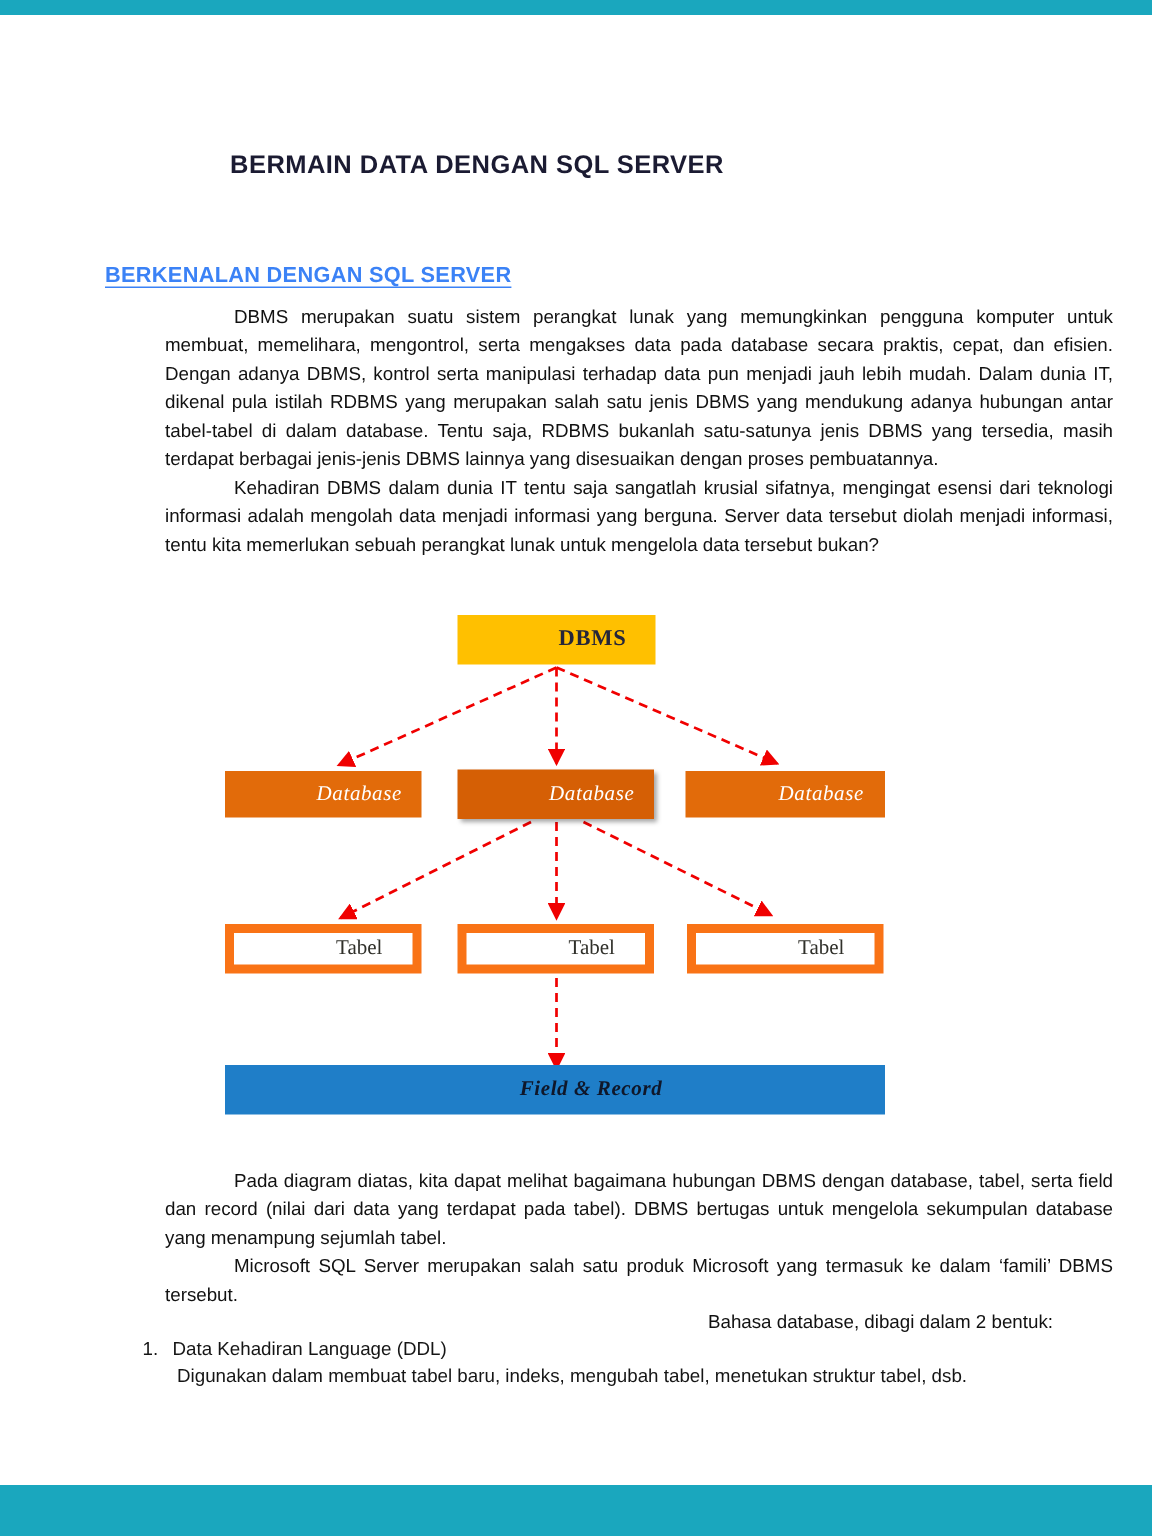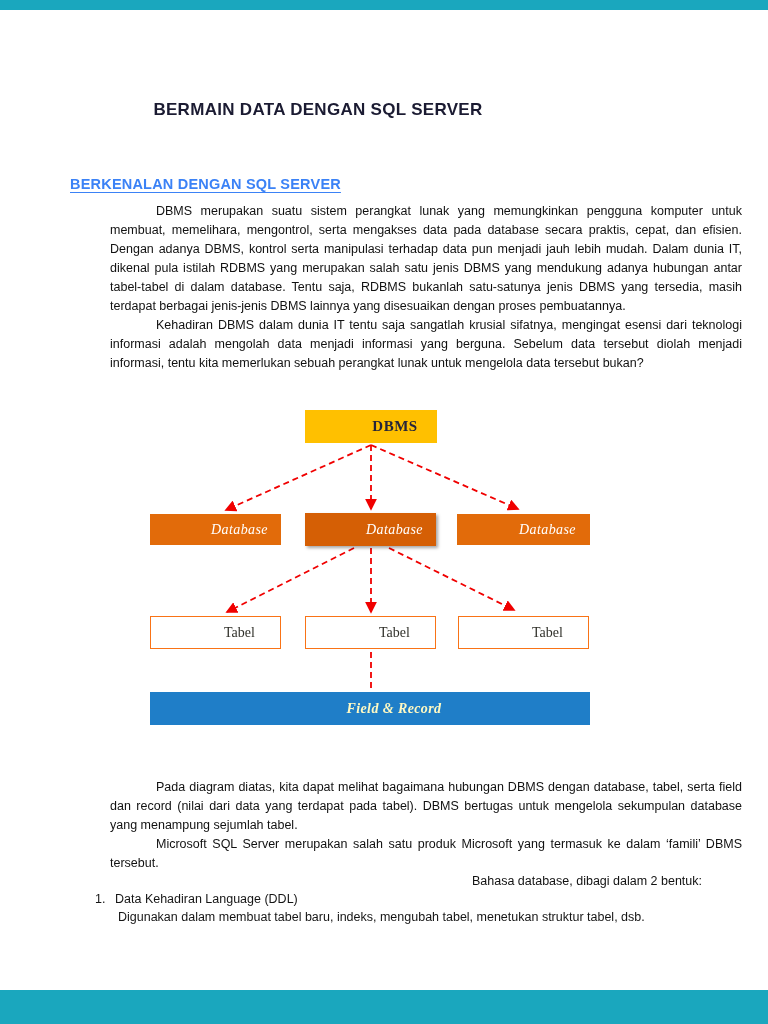--- a/index.html
+++ b/index.html
@@ -64,44 +64,44 @@
     height: 31px; width: 131px; top: 514px;
     background: #E26B0A; color: #ffffff; font-style: italic; font-size: 14px;
     letter-spacing: 0.4px;
   }
   #box-db-left { left: 150px; }
   #box-db-mid  { left: 305px; background: #D55F05; height: 33px; top: 513px;
                  box-shadow: 2px 2px 3px rgba(0,0,0,0.35); }
   #box-db-right{ left: 457px; width: 133px; }
   .tb-box {
     height: 33px; width: 131px; top: 616px;
-    background: #ffffff; border: 1px solid #f97316; color: #30302a; font-size: 14px;
+    background: #ffffff; border: 6px solid #f97316; color: #30302a; font-size: 14px;
   }
   #box-tb-left { left: 150px; }
   #box-tb-mid  { left: 305px; }
   #box-tb-right{ left: 458px; }
   #box-field {
-    left: 150px; top: 692px; width: 440px; height: 33px;
-    background: #1F7EC8; color: #fef9c3; font-style: italic; font-weight: bold;
+    left: 150px; top: 710px; width: 440px; height: 33px;
+    background: #1F7EC8; color: #0f172a; font-style: italic; font-weight: bold;
     font-size: 14px; letter-spacing: 0.4px;
   }
   #diagram-arrows { position: absolute; left: 0; top: 400px; width: 768px; height: 370px; }
 </style>
 </head>
 <body>
 
 <div class="viewer-bar top"></div>
 <div class="viewer-bar bottom"></div>
 
 <h1 class="doc-title">BERMAIN DATA DENGAN SQL SERVER</h1>
 
 <h2 class="section-heading">BERKENALAN DENGAN SQL SERVER</h2>
 
 <p id="para1" class="body-text indent">DBMS merupakan suatu sistem perangkat lunak yang memungkinkan pengguna komputer untuk membuat, memelihara, mengontrol, serta mengakses data pada database secara praktis, cepat, dan efisien. Dengan adanya DBMS, kontrol serta manipulasi terhadap data pun menjadi jauh lebih mudah. Dalam dunia IT, dikenal pula istilah RDBMS yang merupakan salah satu jenis DBMS yang mendukung adanya hubungan antar tabel-tabel di dalam database. Tentu saja, RDBMS bukanlah satu-satunya jenis DBMS yang tersedia, masih terdapat berbagai jenis-jenis DBMS lainnya yang disesuaikan dengan proses pembuatannya.</p>
-<p id="para2" class="body-text indent">Kehadiran DBMS dalam dunia IT tentu saja sangatlah krusial sifatnya, mengingat esensi dari teknologi informasi adalah mengolah data menjadi informasi yang berguna. Sebelum data tersebut diolah menjadi informasi, tentu kita memerlukan sebuah perangkat lunak untuk mengelola data tersebut bukan?</p>
+<p id="para2" class="body-text indent">Kehadiran DBMS dalam dunia IT tentu saja sangatlah krusial sifatnya, mengingat esensi dari teknologi informasi adalah mengolah data menjadi informasi yang berguna. Server data tersebut diolah menjadi informasi, tentu kita memerlukan sebuah perangkat lunak untuk mengelola data tersebut bukan?</p>
 
 <svg id="diagram-arrows" viewBox="0 400 768 370" xmlns="http://www.w3.org/2000/svg">
   <defs>
     <marker id="arrow" viewBox="0 0 10 10" refX="8.5" refY="5" markerWidth="6.5" markerHeight="6.5" orient="auto-start-reverse">
       <path d="M0,0 L10,5 L0,10 z" fill="#F00000"></path>
     </marker>
   </defs>
   <g stroke="#F00000" stroke-width="1.8" stroke-dasharray="6 4" fill="none">
 
     <line x1="371" y1="445" x2="226" y2="510" marker-end="url(#arrow)"></line>

